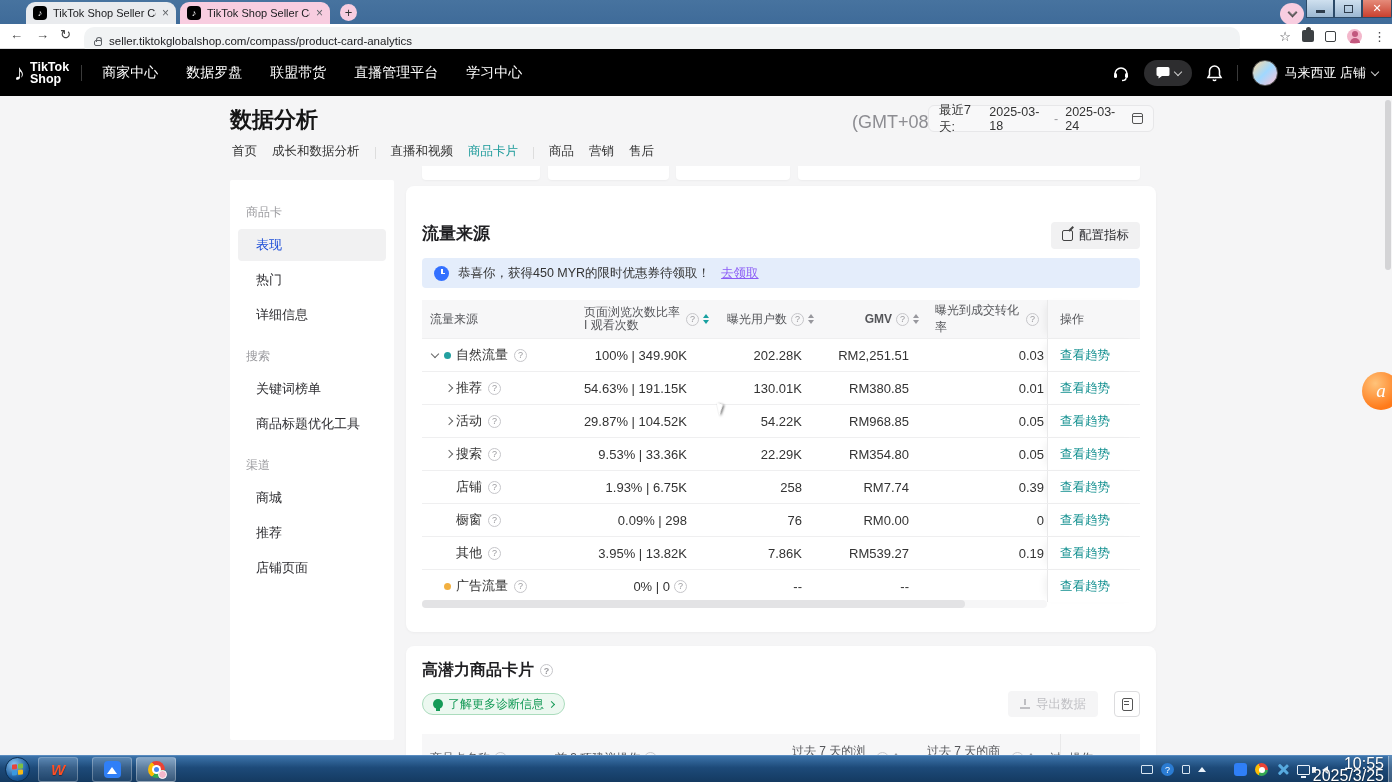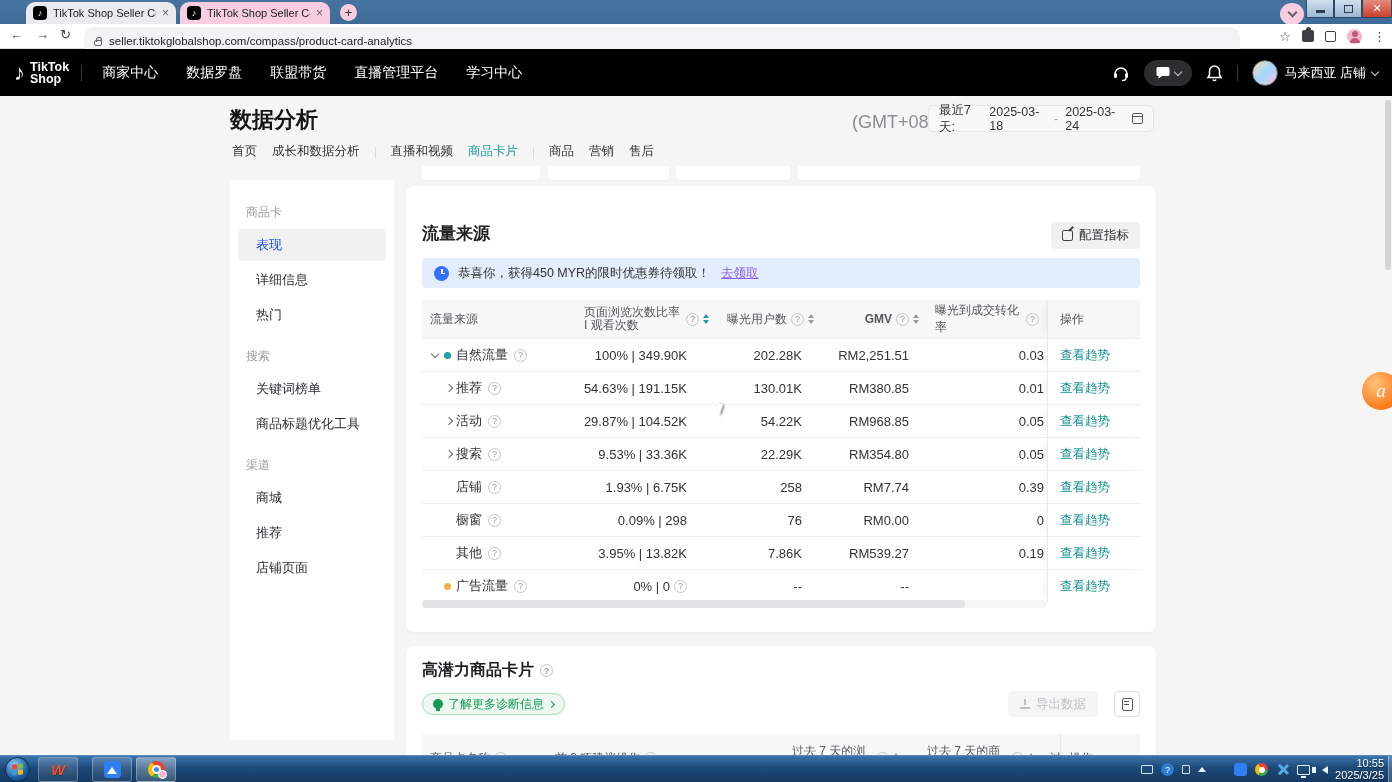--- a/index.html
+++ b/index.html
@@ -216,21 +216,21 @@
   .m-chrome::before { content:""; position:absolute; left:3.5px; top:3.5px; width:6px; height:6px; border-radius:50%; background:#fff;}
   .m-x { width:13px; height:13px; position:relative; }
   .m-x::before,.m-x::after { content:""; position:absolute; left:5.5px; top:0; width:2.5px; height:13px;
     background:#57aadf; border-radius:1px; }
   .m-x::before { transform:rotate(45deg);} .m-x::after { transform:rotate(-45deg);}
   .net { width:13px; height:10px; border:1.4px solid #eaf2fa; border-radius:1px; position:relative; }
   .net::after { content:""; position:absolute; left:3px; bottom:-4px; width:5px; height:2px; background:#eaf2fa; }
   .spk { width:0; height:0; border-top:4px solid transparent; border-bottom:4px solid transparent;
     border-right:6px solid #eaf2fa; position:relative; margin-left:4px; }
   .spk::before { content:""; position:absolute; left:-10px; top:-3px; width:4px; height:6px; background:#eaf2fa; }
-  .clock { position:absolute; right:8px; top:2px; color:#fff; font-size:11px; line-height:11.5px; text-align:right;
+  .clock { position:absolute; right:8px; top:2px; color:#fff; font-size:16px; line-height:11.5px; text-align:right;
     text-shadow:0 1px 1px rgba(0,0,0,.5); }
   .showdesk { position:absolute; right:0; top:0; width:4px; height:27px; background:rgba(255,255,255,.18);
     border-left:1px solid rgba(255,255,255,.35); }
 </style>
 </head>
 <body>
 
 <div class="screen">
 
   <div class="tabstrip">
@@ -341,22 +341,22 @@
   </div>
 
   <div class="partial" style="left:422px;width:118px"></div>
   <div class="partial" style="left:548px;width:121px"></div>
   <div class="partial" style="left:676px;width:114px"></div>
   <div class="partial" style="left:798px;width:342px"></div>
 
   <div class="sidebar">
     <div class="ssec">商品卡</div>
     <div class="sitem active">表现</div>
+    <div class="sitem">热门</div>
     <div class="sitem">详细信息</div>
-    <div class="sitem">热门</div>
     <div class="ssec">搜索</div>
     <div class="sitem">关键词榜单</div>
     <div class="sitem">商品标题优化工具</div>
     <div class="ssec">渠道</div>
     <div class="sitem">商城</div>
     <div class="sitem">推荐</div>
     <div class="sitem">店铺页面</div>
   </div>
 
   <div class="card traffic">

